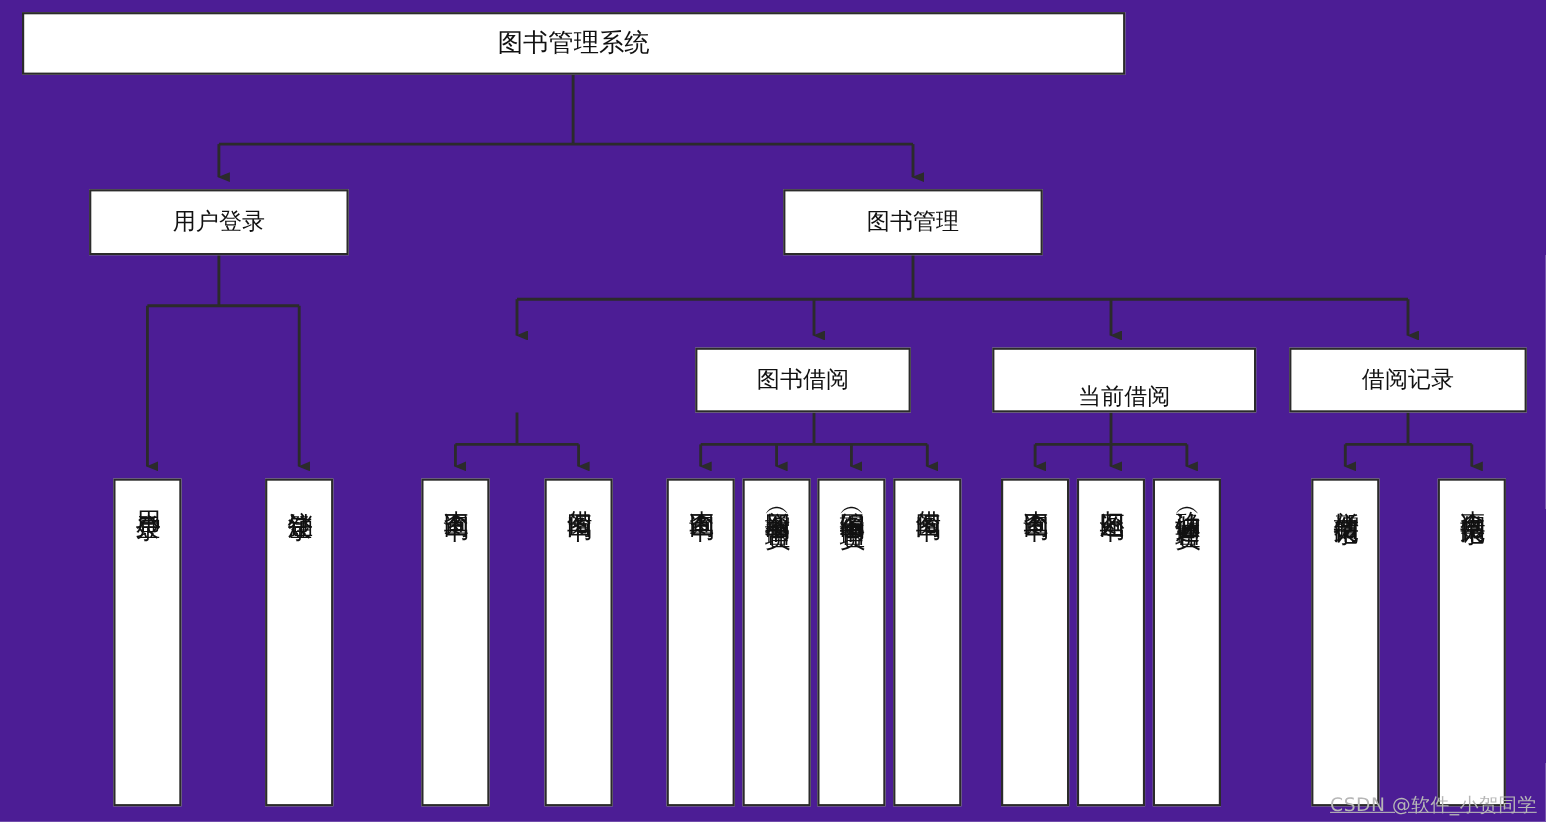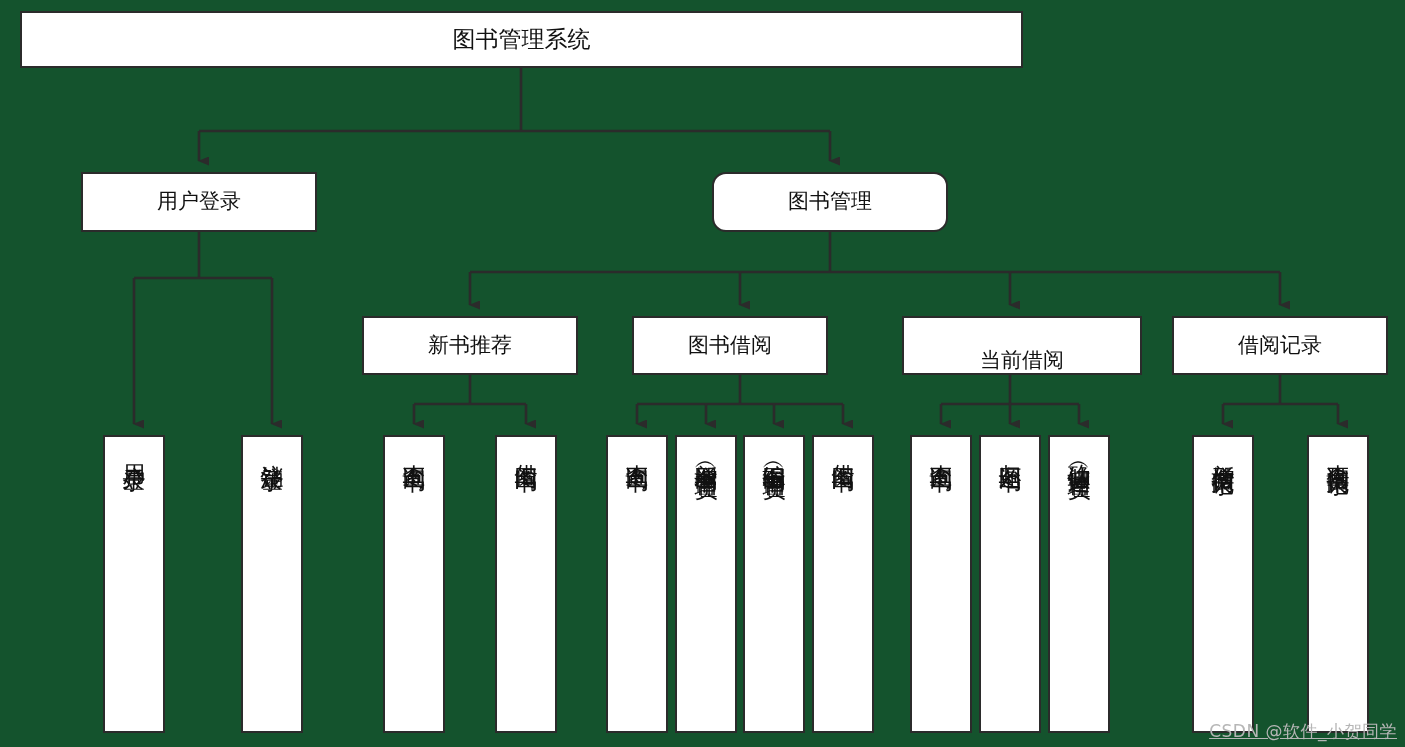--- a/index.html
+++ b/index.html
@@ -2,21 +2,21 @@
 <html><head>
 <meta charset="utf-8">
 <style>
   html,body{margin:0;padding:0;}
   body{
     width:1405px;height:747px;
     background:#ffffff;
     font-family:"DejaVu Sans","Liberation Sans",sans-serif;
     overflow:hidden;
   }
-  #canvas{position:relative;width:1405px;height:747px;background:#14532d;}
+  #canvas{position:relative;width:1405px;height:747px;background:#4c1d95;}
 
   
   #wires{position:absolute;left:0;top:0;width:1405px;height:747px;}
 
   
   .node{
     position:absolute;
     box-sizing:border-box;
     background:#ffffff;
     border:2px solid #2b2b2b;
@@ -122,27 +122,24 @@
   </svg>
 
   <div class="node root" style="left:20px;top:11px;width:1003px;height:57px;">
     <span class="lbl">图书管理系统</span>
   </div>
 
   <div class="node branch" style="left:81px;top:172px;width:236px;height:60px;">
     <span class="lbl">用户登录</span>
   </div>
 
-  <div class="node branch" style="left:712px;top:172px;width:236px;height:60px;border-radius:14px;">
+  <div class="node branch" style="left:712px;top:172px;width:236px;height:60px;">
     <span class="lbl">图书管理</span>
   </div>
 
-  <div class="node branch" style="left:362px;top:316px;width:216px;height:59px;">
-    <span class="lbl">新书推荐</span>
-  </div>
 
   <div class="node branch" style="left:632px;top:316px;width:196px;height:59px;">
     <span class="lbl">图书借阅</span>
   </div>
 
   <div class="node branch" style="left:902px;top:316px;width:240px;height:59px;align-items:flex-end;">
     <span class="lbl">当前借阅</span>
   </div>
 
   <div class="node branch" style="left:1172px;top:316px;width:216px;height:59px;">

